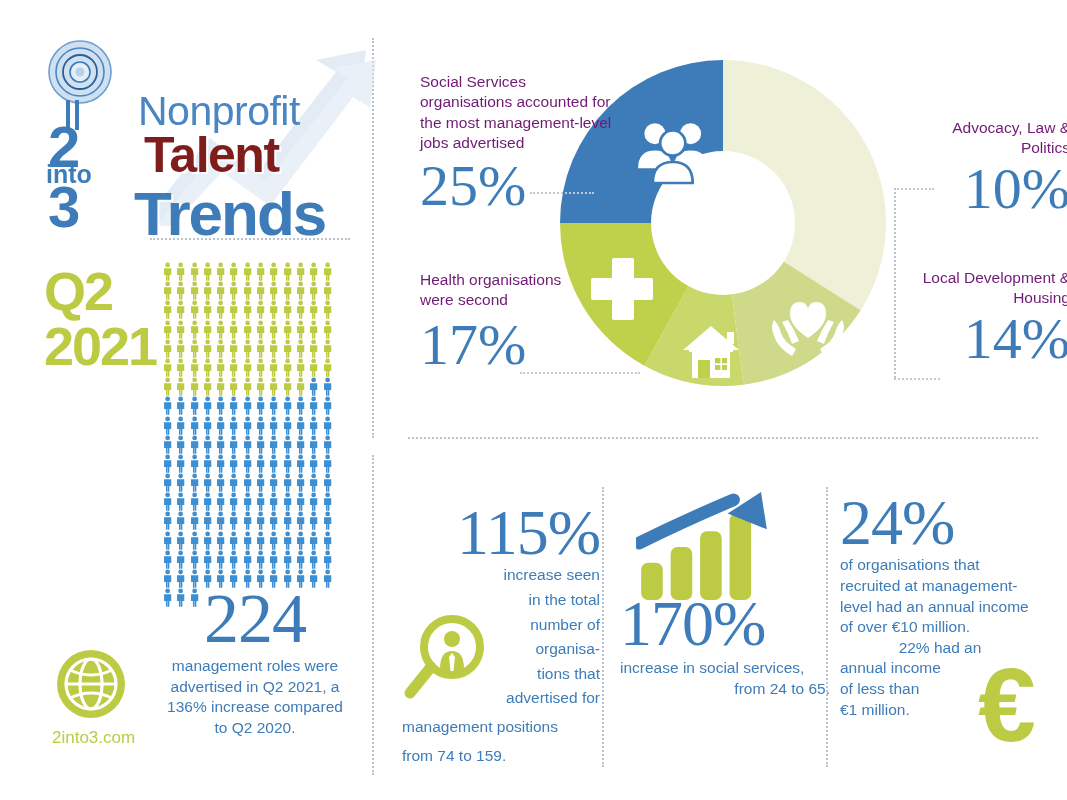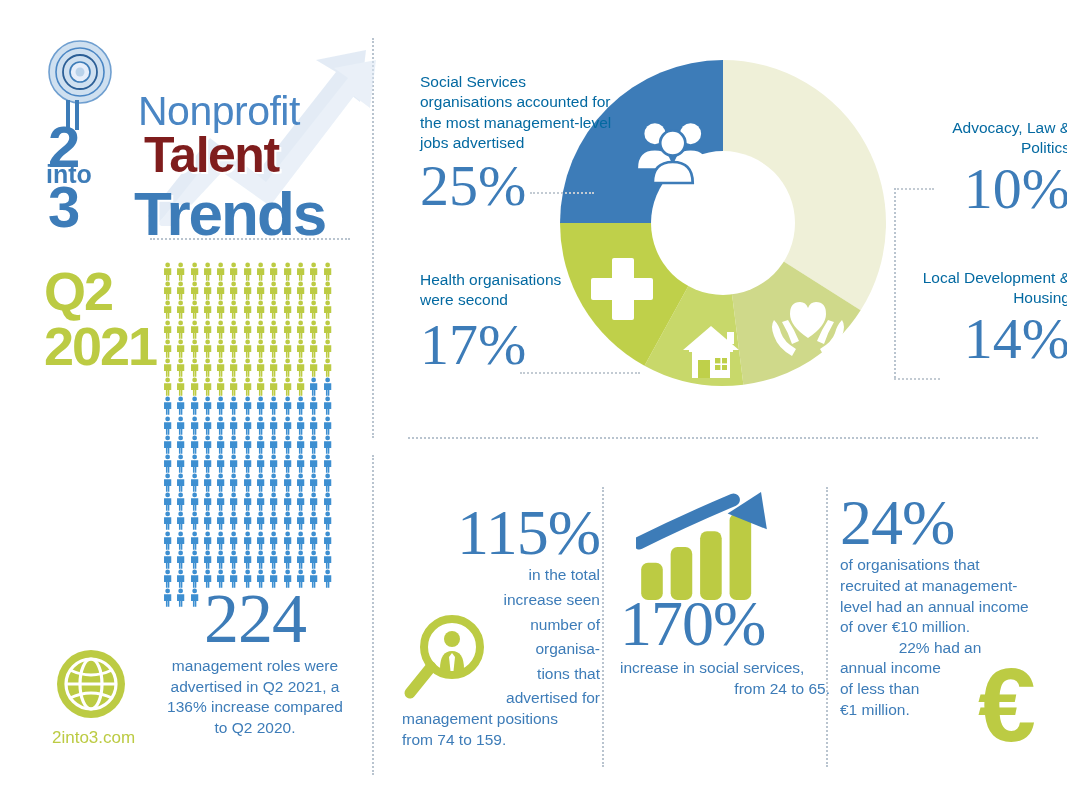--- a/index.html
+++ b/index.html
@@ -88,37 +88,37 @@
   
   #globe-logo{left:52px;top:648px;width:78px;height:100px;text-align:center;}
   #globe-logo .cap{
     margin-top:4px;font-size:17px;color:#bccb43;font-weight:normal;
   }
 
   
   #donut{left:558px;top:58px;width:330px;height:330px;}
 
   
-  .callout-label{font-size:15.5px;line-height:1.32;color:#0369a1;}
+  .callout-label{font-size:15.5px;line-height:1.32;color:#701a75;}
   .callout-num{font-family:"Liberation Serif",serif;color:#3d7cb8;line-height:.9;}
 
   #co-social{left:420px;top:72px;width:200px;}
   #co-social .callout-num{font-size:58px;margin-top:6px;}
   #co-health{left:420px;top:270px;width:150px;}
   #co-health .callout-num{font-size:58px;margin-top:8px;}
   #co-advocacy{left:920px;top:118px;width:150px;text-align:right;}
   #co-advocacy .callout-num{font-size:58px;margin-top:4px;}
   #co-local{left:900px;top:268px;width:170px;text-align:right;}
   #co-local .callout-num{font-size:58px;margin-top:4px;}
 
   
   #stat115{left:410px;top:505px;width:190px;}
   #stat115 .num{font-size:64px;text-align:right;}
   #stat115 .txt{font-size:15.5px;line-height:1.33;text-align:right;margin-top:4px;}
-  #stat115 .txt2{font-size:15.5px;line-height:1.33;text-align:left;margin-top:0px;}
+  #stat115 .txt2{font-size:15.5px;line-height:1.33;text-align:left;margin-top:8px;}
   #magnifier{position:absolute;left:-8px;top:108px;width:86px;height:92px;}
 
   #stat170{left:620px;top:492px;width:210px;}
   #barchart{position:absolute;left:16px;top:0px;width:140px;height:110px;}
   #stat170 .num{font-size:64px;margin-top:104px;text-align:left;}
   #stat170 .txt{font-size:15.5px;line-height:1.33;margin-top:6px;}
 
   #stat24{left:840px;top:495px;width:200px;}
   #stat24 .num{font-size:64px;}
   #stat24 .txt{font-size:15.5px;line-height:1.33;margin-top:4px;width:182px;}
@@ -1153,22 +1153,22 @@
     <div class="callout-num">10%</div>
   </div>
 
   <div class="abs" id="co-local">
     <div class="callout-label">Local Development &amp; Housing</div>
     <div class="callout-num">14%</div>
   </div>
 
   <div class="abs" id="stat115">
     <div class="bigstat num">115%</div>
+    <div class="body-txt txt">increase seen</div>
     <div class="body-txt txt">in the total</div>
-    <div class="body-txt txt">increase seen</div>
     <div class="body-txt txt">number of</div>
     <div class="body-txt txt">organisa-</div>
     <div class="body-txt txt">tions that</div>
     <div class="body-txt txt">advertised for</div>
     <div class="body-txt txt2" style="margin-left:-8px;">management positions</div>
     <div class="body-txt txt2" style="margin-left:-8px;">from 74 to 159.</div>
 
     <svg id="magnifier" viewBox="0 0 86 92">
       <circle cx="50" cy="34" r="28" fill="none" stroke="#bccb43" stroke-width="8"></circle>
       <line x1="29" y1="54" x2="8" y2="80" stroke="#bccb43" stroke-width="11" stroke-linecap="round"></line>

